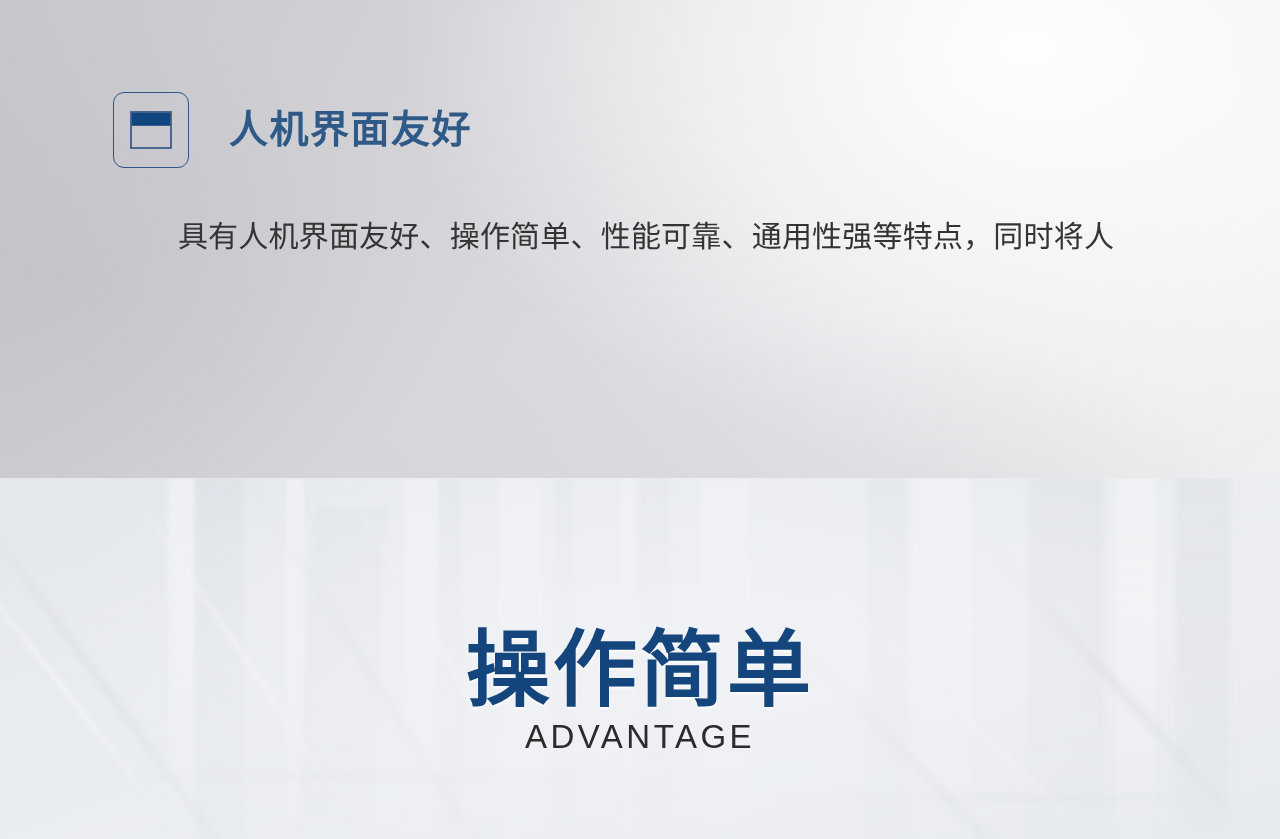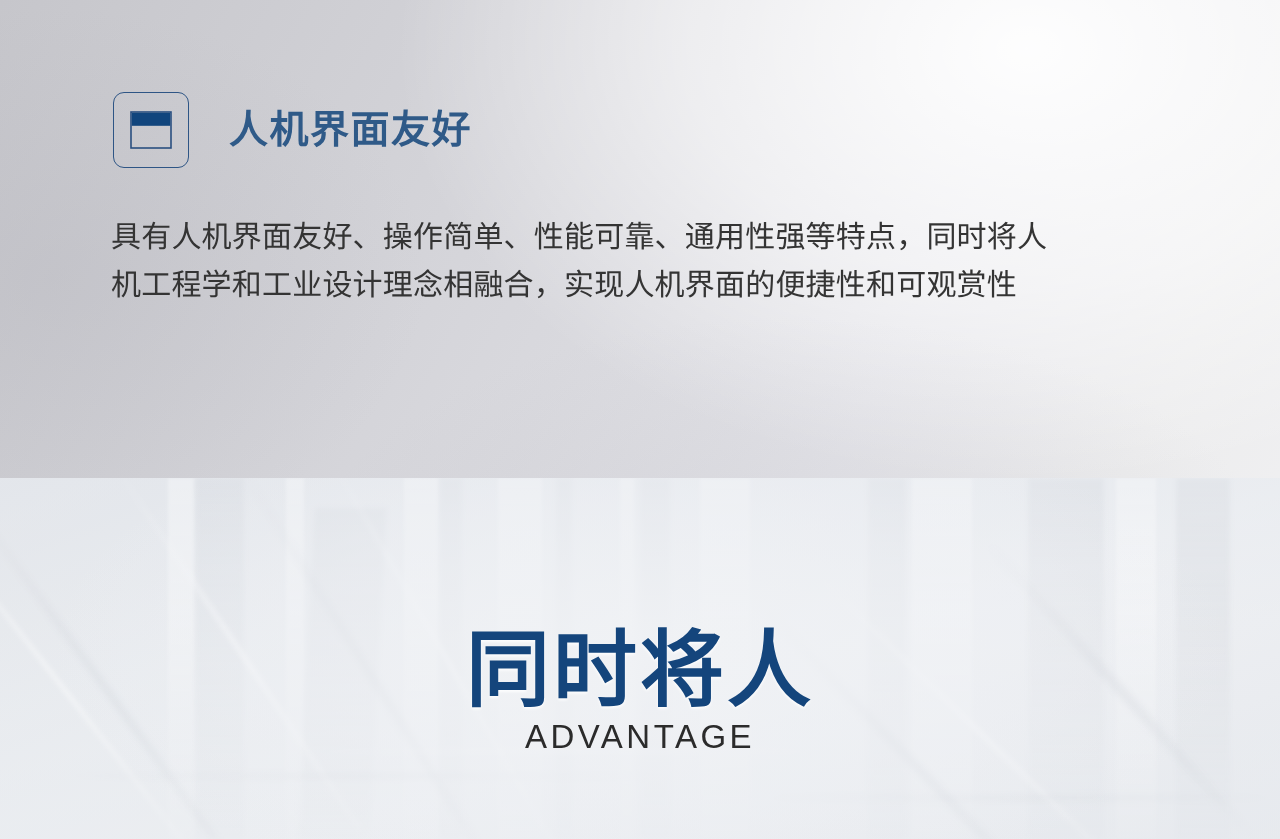--- a/index.html
+++ b/index.html
@@ -76,21 +76,21 @@
   .feature-body {
     position: absolute;
     left: 111px;
     top: 183px;
     width: 1070px;
     font-size: 30px;
     line-height: 48px;
     letter-spacing: 0.2px;
     color: #343434;
   }
-  .feature-body .line { display: block; white-space: nowrap; }
+  .feature-body .line { display: block; white-space: nowrap; text-align: center; }
 
   
   .advantage-section {
     position: absolute;
     left: 0;
     top: 478px;
     width: 1280px;
     height: 361px;
     overflow: hidden;
     background: linear-gradient(160deg, #dfe2e7 0%, #e7eaee 30%, #eef0f3 58%, #e9ebef 82%, #e4e7ec 100%);
@@ -174,21 +174,20 @@
         <svg width="42" height="38" viewBox="0 0 42 38" aria-hidden="true">
           <rect x="1" y="1" width="40" height="36" fill="#ffffff" fill-opacity="0" stroke="#2a4f80" stroke-width="1.6"></rect>
           <rect x="1.8" y="1.8" width="38.4" height="13" fill="#11457d"></rect>
         </svg>
       </div>
       <h2 class="feature-title">人机界面友好</h2>
     </div>
 
     <p class="feature-body">
       <span class="line">具有人机界面友好、操作简单、性能可靠、通用性强等特点，同时将人</span>
-      <span class="line">机工程学和工业设计理念相融合，实现人机界面的便捷性和可观赏性</span>
     </p>
   </section>
 
   <section class="advantage-section">
 
     <div class="adv-photo">
 
       <div class="beam" style="left:168px;  top:0;    width:26px;  height:361px;"></div>
       <div class="shade" style="left:196px;  top:0;    width:48px;  height:361px;"></div>
       <div class="beam" style="left:286px;  top:0;    width:18px;  height:361px;"></div>
@@ -216,18 +215,18 @@
       <div class="dim" style="left:990px; top:60px;  width:400px; height:10px; transform:rotate(48deg); transform-origin:left top;"></div>
 
       <div class="dim" style="left:60px;  top:296px; width:620px; height:4px;"></div>
       <div class="diag" style="left:300px; top:272px; width:520px; height:3px;"></div>
       <div class="dim" style="left:760px; top:318px; width:520px; height:4px;"></div>
     </div>
 
     <div class="adv-veil"></div>
 
     <div class="advantage-text">
-      <h1 class="advantage-cn">同时将人</h1>
+      <h1 class="advantage-cn">操作简单</h1>
       <div class="advantage-en">ADVANTAGE</div>
     </div>
   </section>
 
 </div>
 
 </body></html>

